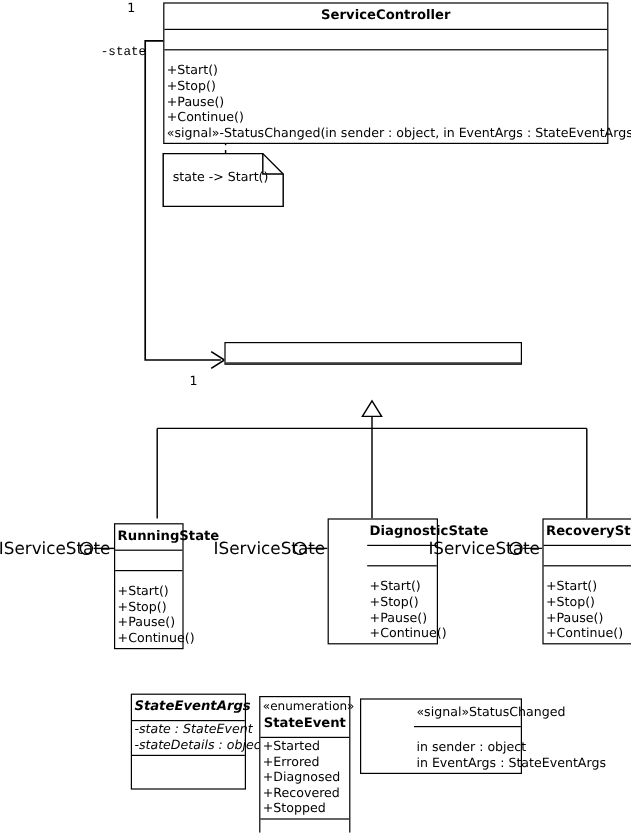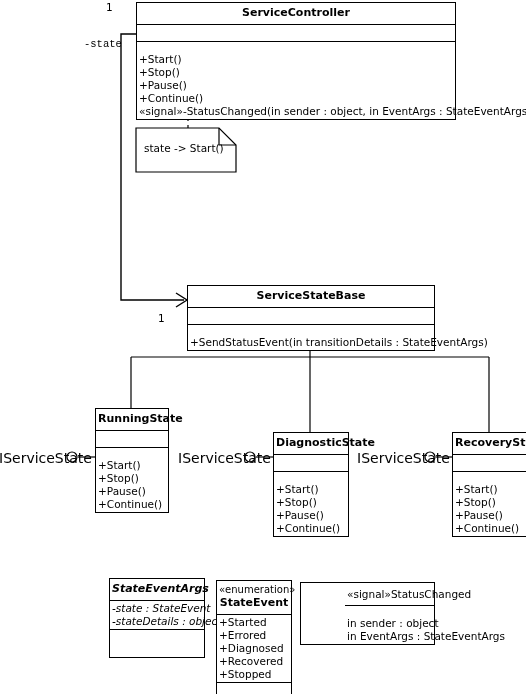--- a/index.html
+++ b/index.html
@@ -128,59 +128,55 @@
       <path d="M 436 457 L 452 457" fill="none" stroke="#000000" stroke-width="1.2"></path>
       <circle cx="430" cy="457" r="5" fill="#ffffff" stroke="#000000" stroke-width="1.2"></circle>
     </g>
 
     <g>
       <path d="M 136 128 L 219 128 L 236 145 L 236 172 L 136 172 Z" fill="#ffffff" stroke="#000000" stroke-width="1.2"></path>
       <path d="M 219 128 L 219 145 L 236 145" fill="none" stroke="#000000" stroke-width="1.2"></path>
     </g>
   </svg>
 
-  <div class="uml-class" style="left:136px; top:2px; width:320px;">
+  <div class="uml-class" style="left:136px; top:2px; width:371px;">
     <div class="compartment cls-name">ServiceController</div>
     <div class="compartment empty-comp"></div>
     <div class="compartment last">
       <div class="feature">+Start()</div>
       <div class="feature">+Stop()</div>
       <div class="feature">+Pause()</div>
       <div class="feature">+Continue()</div>
       <div class="feature">«signal»-StatusChanged(in sender : object, in EventArgs : StateEventArgs)</div>
     </div>
   </div>
 
   <div class="edge-label" style="left:106px; top:1px;">1</div>
   <div class="edge-label" style="left:84px; top:38px;font-family:Liberation Mono, monospace;">-state</div>
   <div class="edge-label" style="left:158px; top:312px;">1</div>
 
   <div class="note-text" style="left:144px; top:142px;">state -&gt; Start()</div>
 
   <div class="uml-class" style="left:187px; top:285px; width:248px;">
-    <div class="compartment cls-name">ServiceStateBase</div>
-    <div class="compartment empty-comp"></div>
-    <div class="compartment last">
-      <div class="feature">+SendStatusEvent(in transitionDetails : StateEventArgs)</div>
-    </div>
-  </div>
-
-  <div class="uml-class" style="left:95px; top:408px; width:74px;">
+    <div class="compartment empty-comp"></div>
+  </div>
+
+  <div class="uml-class" style="left:95px; top:436px; width:58px;">
     <div class="compartment cls-name">RunningState</div>
     <div class="compartment empty-comp"></div>
     <div class="compartment last">
       <div class="feature">+Start()</div>
       <div class="feature">+Stop()</div>
       <div class="feature">+Pause()</div>
       <div class="feature">+Continue()</div>
     </div>
   </div>
   <div class="iface-label" style="left:-1px; top:450px;">IServiceState</div>
 
-  <div class="uml-class" style="left:273px; top:432px; width:76px;">
+  <div class="uml-class" style="left:273px; top:432px; width:92px;padding-left:32px;">
     <div class="compartment cls-name">DiagnosticState</div>
     <div class="compartment empty-comp"></div>
     <div class="compartment last">
       <div class="feature">+Start()</div>
       <div class="feature">+Stop()</div>
       <div class="feature">+Pause()</div>
       <div class="feature">+Continue()</div>
     </div>
   </div>
   <div class="iface-label" style="left:178px; top:450px;">IServiceState</div>

